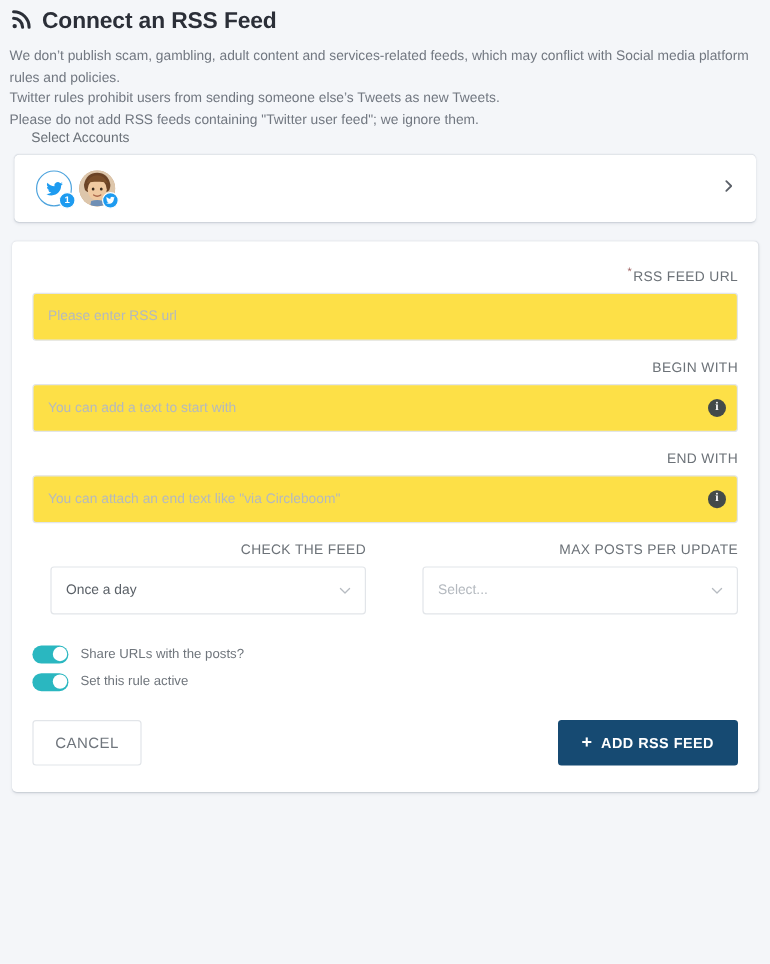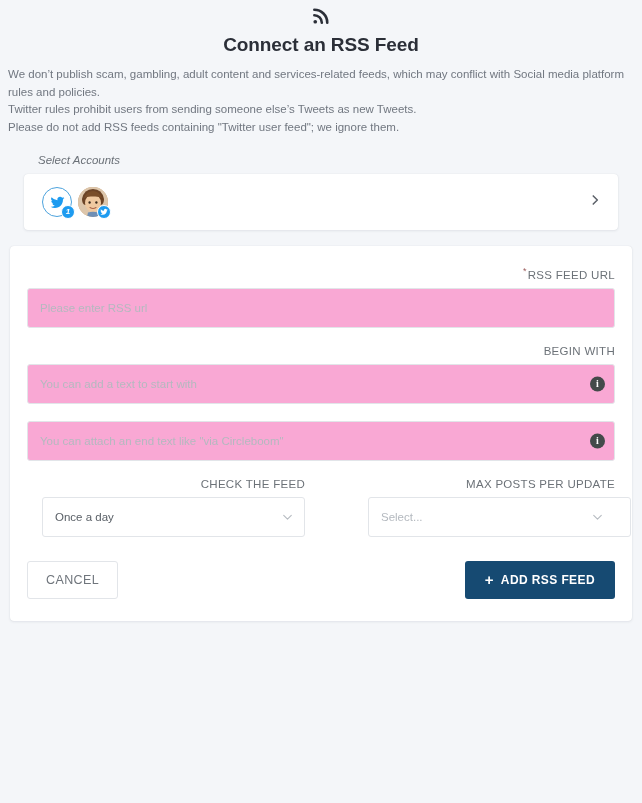--- a/index.html
+++ b/index.html
@@ -7,39 +7,39 @@
     margin: 0; padding: 0;
     width: 642px; height: 803px;
     background: #f4f6f9;
     font-family: "Liberation Sans", sans-serif;
     -webkit-font-smoothing: antialiased;
   }
   .page { position: relative; width: 642px; height: 803px; overflow: hidden; }
 
   
   .header { padding: 6px 8px 0 8px; }
-  .title-row { display: flex; align-items: center; gap: 7px; flex-direction: column; }
+  .title-row { display: flex; gap: 7px; }
   .rss-icon { width: 20px; height: 20px; display: block; flex: 0 0 auto; }
   .page-title {
     font-size: 19px;
     font-weight: bold;
     color: #2b2f38;
     letter-spacing: -0.1px;
     line-height: 24px;
   }
   .intro {
     margin-top: 9px;
     font-size: 11.5px;
     line-height: 17.5px;
     color: #717780;
   }
   .intro p { margin: 0; }
 
   
-  .accounts-section { margin-top: 18px; padding: 0 24px; font-style: italic; }
+  .accounts-section { padding: 0 12px; }
   .accounts-label {
     font-size: 11.5px;
     color: #6b7178;
     margin-left: 14px;
     margin-bottom: 8px;
   }
   .accounts-card {
     background: #ffffff;
     border-radius: 4px;
     box-shadow: 0 1px 3px rgba(20,40,70,0.08), 0 0 1px rgba(20,40,70,0.12);
@@ -89,21 +89,21 @@
     display: block;
     text-align: right;
   }
   .req { color: #9b5a5a; font-size: 9px; vertical-align: super; margin-right: 1px; }
   .input-wrap { position: relative; }
   .text-input {
     width: 100%;
     height: 40px;
     border: 1px solid #e2e5e9;
     border-radius: 3px;
-    background: #f9a8d4;
+    background: #fde047;
     font-size: 11.5px;
     color: #4a5057;
     padding: 0 34px 0 12px;
     font-family: "Liberation Sans", sans-serif;
     outline: none;
   }
   .text-input::placeholder { color: #b4b9bf; }
   .info-icon {
     position: absolute; right: 10px; top: 50%;
     transform: translateY(-50%);
@@ -124,21 +124,21 @@
     width: 100%;
     height: 40px;
     border: 1px solid #e2e5e9;
     border-radius: 3px;
     background: #fff;
     display: flex; align-items: center;
     padding: 0 32px 0 12px;
     font-size: 11.5px;
     color: #5a6067;
   }
-  .select-box.placeholder-val { color: #b4b9bf; margin-left: 16px; }
+  .select-box.placeholder-val { color: #b4b9bf; }
   .chevron-down {
     position: absolute; right: 11px; top: 50%;
     transform: translateY(-50%);
     width: 13px; height: 13px; color: #b6bbc1;
   }
 
   
   .toggles { margin-top: 26px; }
   .toggle-row { display: flex; align-items: center; margin-bottom: 8px; }
   .toggle {
@@ -269,20 +269,23 @@
       <label class="field-label">
         <span>BEGIN WITH</span>
       </label>
       <div class="input-wrap">
         <input class="text-input" type="text" value="" placeholder="You can add a text to start with" style="">
         <span class="info-icon">i</span>
       </div>
     </div>
 
     <div class="field">
+      <label class="field-label">
+        <span>END WITH</span>
+      </label>
       <div class="input-wrap">
         <input class="text-input" type="text" value="" placeholder="You can attach an end text like &quot;via Circleboom&quot;" style="">
         <span class="info-icon">i</span>
       </div>
     </div>
 
     <div class="row-two">
       <div class="col">
         <label class="field-label">CHECK THE FEED</label>
         <div class="select-wrap">
@@ -305,20 +308,34 @@
           </div>
           <span>
             <svg class="chevron-down" viewBox="0 0 24 24" fill="none" aria-hidden="true">
               <path d="M5 9l7 7 7-7" stroke="#b6bbc1" stroke-width="2" stroke-linecap="round" stroke-linejoin="round"></path>
             </svg>
           </span>
         </div>
       </div>
     </div>
 
+    <div class="toggles">
+      <div class="toggle-row">
+        <div class="toggle">
+          <div class="knob"></div>
+        </div>
+        <span class="toggle-label">Share URLs with the posts?</span>
+      </div>
+      <div class="toggle-row">
+        <div class="toggle">
+          <div class="knob"></div>
+        </div>
+        <span class="toggle-label">Set this rule active</span>
+      </div>
+    </div>
 
     <div class="btn-row">
       <button class="btn-cancel">CANCEL</button>
       <button class="btn-add">
         <span class="plus">+</span>
         <span>ADD RSS FEED</span>
       </button>
     </div>
 
   </div>

